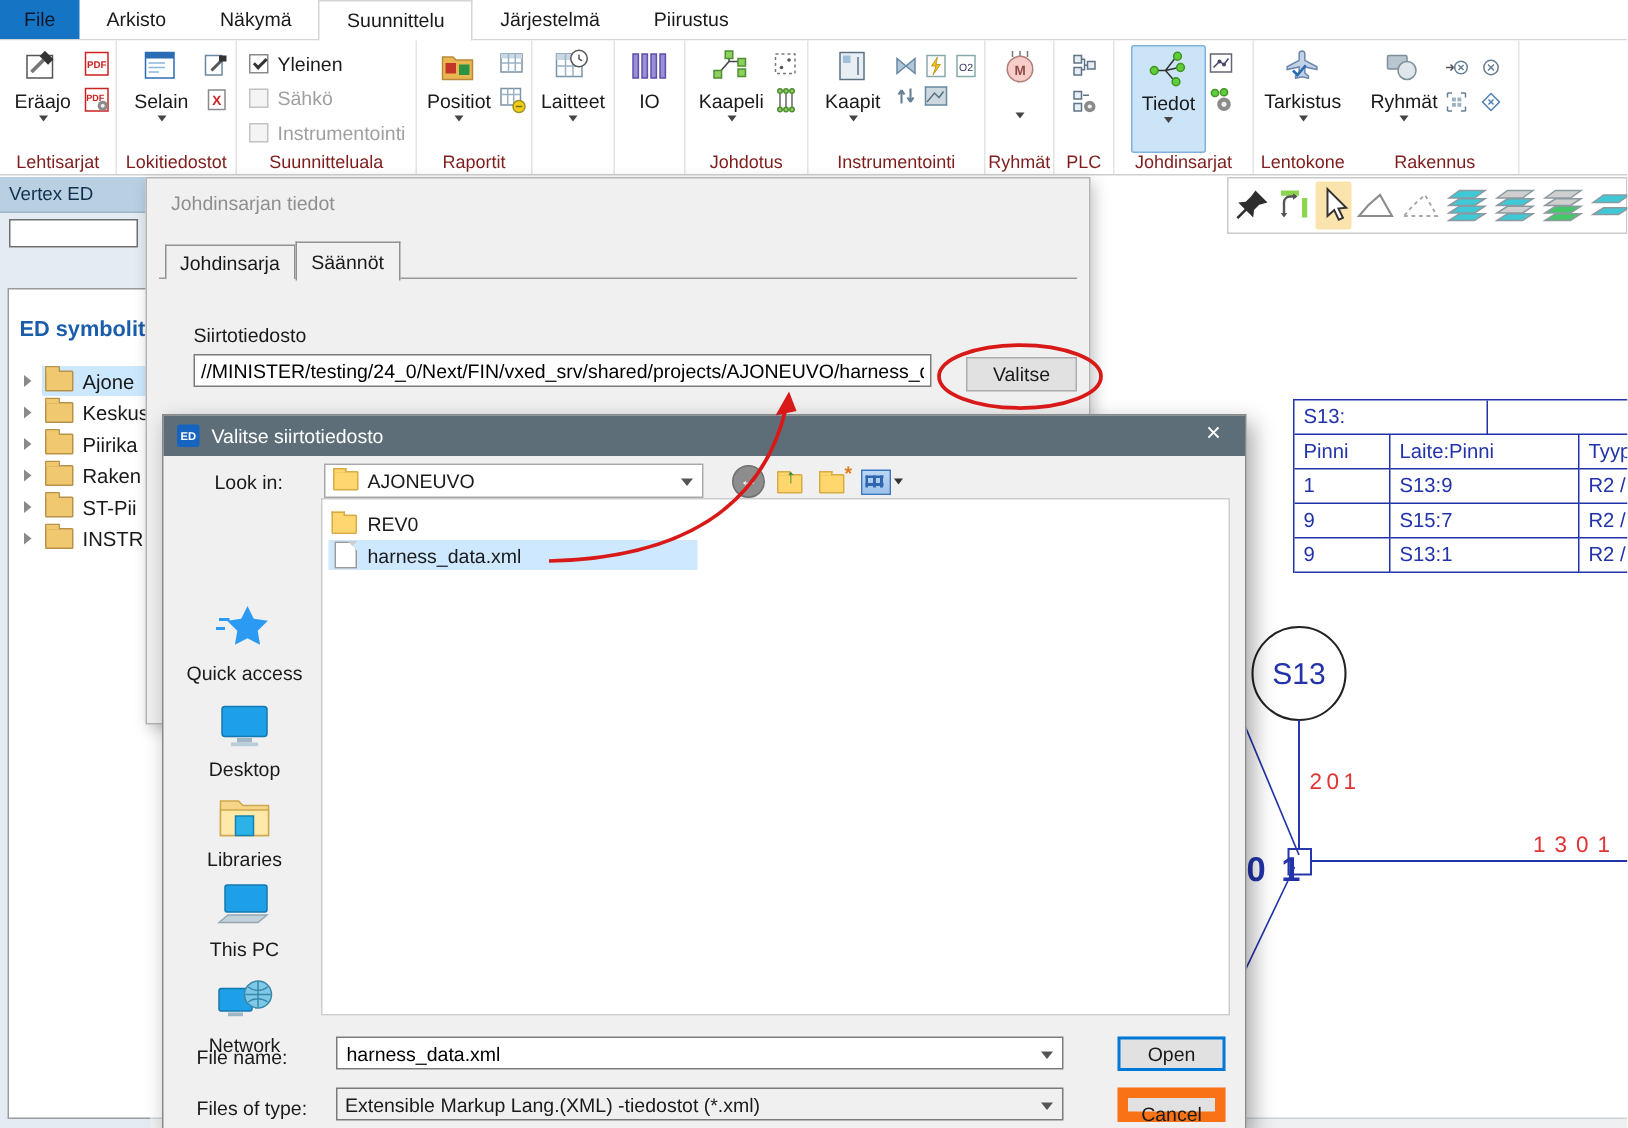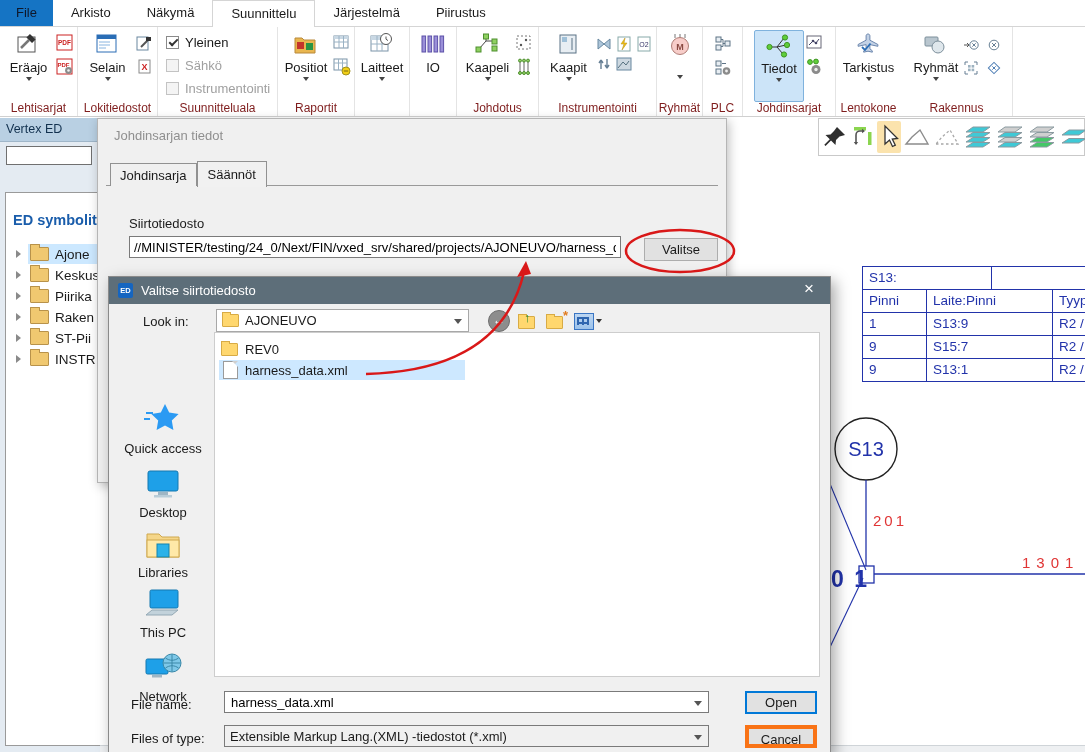--- a/index.html
+++ b/index.html
@@ -92,21 +92,21 @@
   .frow .hl2{position:absolute;left:0;top:0;width:246px;height:20px;background:#cde8ff;}
   .doc{width:13px;height:16px;background:#fff;border:1px solid #9a9a9a;position:relative;z-index:1;margin-left:4px;}
   .doc::before{content:"";position:absolute;right:-1px;top:-1px;border:3px solid;border-color:#cfcfcf #cde8ff transparent transparent;}
   .fname{margin-left:7px;z-index:1;white-space:nowrap;}
   .frow .fold16{z-index:1;margin-left:2px;}
   .fbottom-label{font-size:13px;position:absolute;left:22px;}
   .fcombo{position:absolute;left:115px;width:485px;height:22px;border:1px solid #7a7a7a;background:#fff;box-sizing:border-box;font-size:13px;display:flex;align-items:center;}
   .fcombo.gray{background:#f0f0f0;}
   .fcombo input{border:none;outline:none;flex:1;font-size:13px;font-family:"Liberation Sans",sans-serif;margin-left:4px;background:transparent;}
   .fcombo .ctext{margin-left:5px;white-space:nowrap;}
-  .fbtn{position:absolute;left:636px;width:72px;height:23px;background:#e1e1e1;border:4px solid #f97316;font-size:13px;text-align:center;padding-top:3px;box-sizing:border-box;}
+  .fbtn{position:absolute;left:636px;width:72px;height:23px;background:#e1e1e1;border:7px solid #f97316;font-size:13px;text-align:center;padding-top:3px;box-sizing:border-box;}
   .fbtn.primary{border:2px solid #0078d7;padding-top:2px;}
   
   .annot{position:absolute;left:0;top:0;z-index:9;pointer-events:none;}
 </style>
 </head>
 <body>
 
 <div class="canvas">
 
   <svg class="schsvg" width="1085" height="752">

